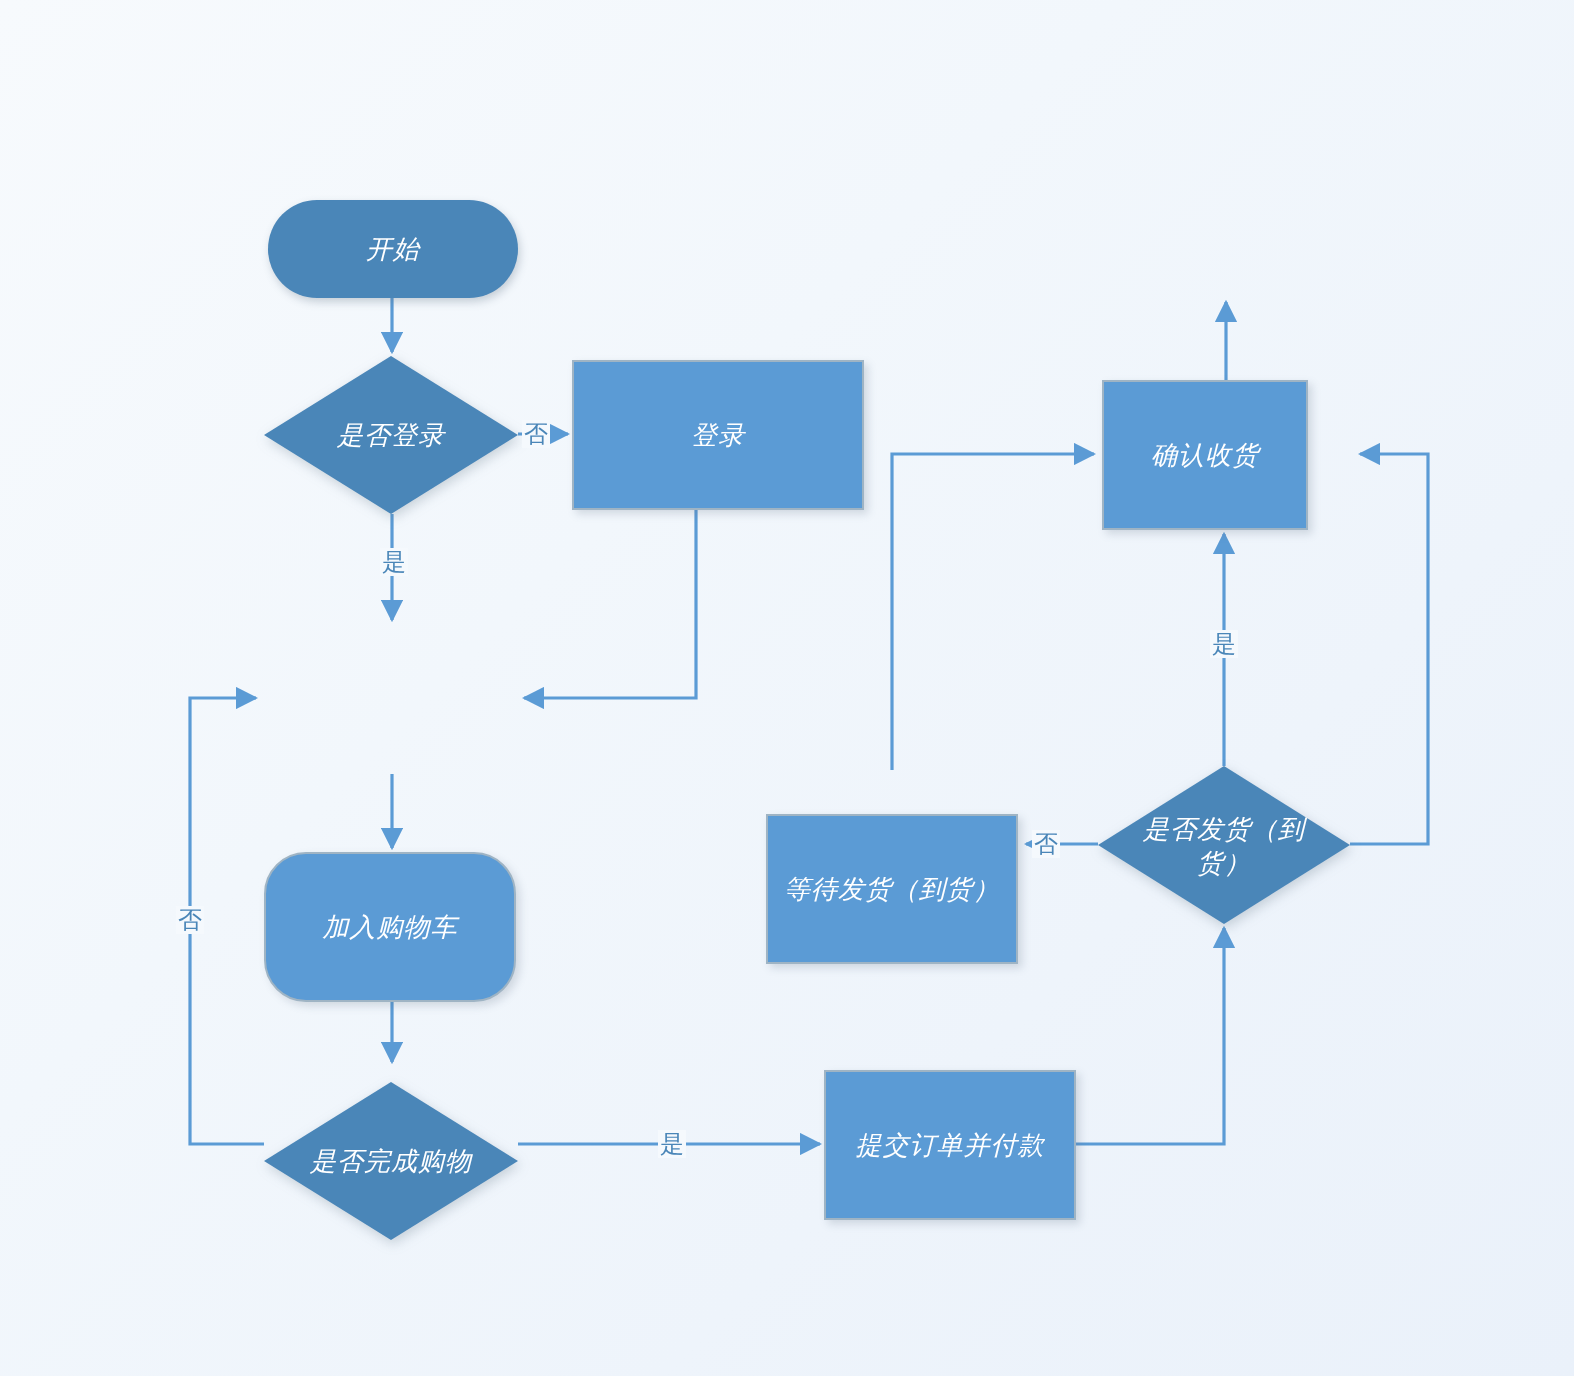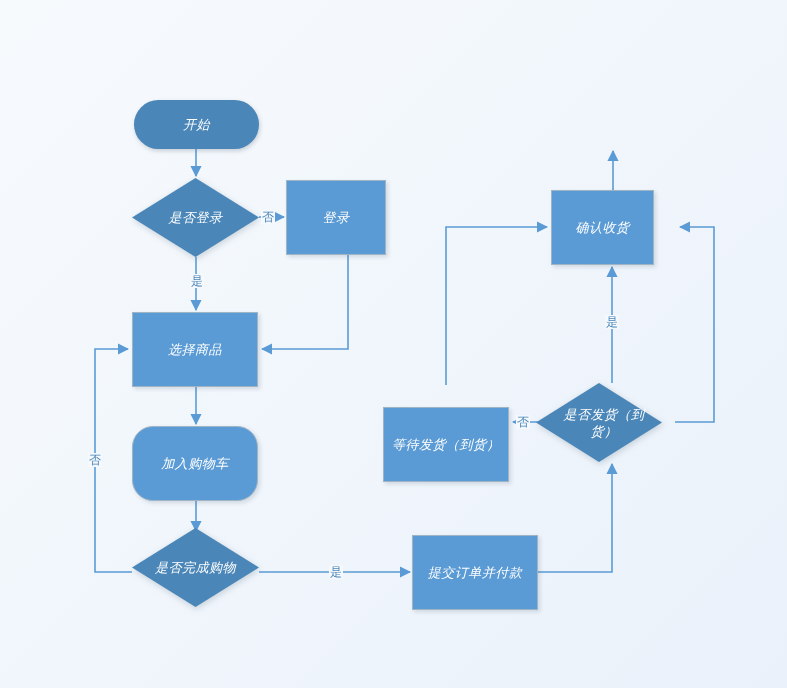--- a/index.html
+++ b/index.html
@@ -133,42 +133,39 @@
 
   <div class="node n-terminal" style="left:134px; top:100px; width:125px; height:49px;">
     <span class="label">开始</span>
   </div>
 
   <div class="node n-decision" style="left:132px; top:178px; width:127px; height:79px;">
     <span class="diamond-shape"></span>
     <span class="label">是否登录</span>
   </div>
 
-  <div class="node n-process" style="left:286px; top:180px; width:100px; height:75px;">
+  <div class="node n-process" style="left:286px; top:180px; width:146px; height:75px;">
     <span class="label">登录</span>
   </div>
 
-  <div class="node n-process" style="left:132px; top:312px; width:126px; height:75px;">
-    <span class="label">选择商品</span>
-  </div>
 
   <div class="node n-process" style="left:132px; top:426px; width:126px; height:75px;border-radius:21px;">
     <span class="label">加入购物车</span>
   </div>
 
-  <div class="node n-decision" style="left:132px; top:528px; width:127px; height:79px;align-items:center;">
+  <div class="node n-decision" style="left:132px; top:541px; width:127px; height:79px;align-items:center;">
     <span class="diamond-shape"></span>
     <span class="label">是否完成购物</span>
   </div>
 
   <div class="node n-process" style="left:412px; top:535px; width:126px; height:75px;">
     <span class="label">提交订单并付款</span>
   </div>
 
-  <div class="node n-decision" style="left:536px; top:383px; width:126px; height:79px;justify-content:flex-end;">
+  <div class="node n-decision" style="left:549px; top:383px; width:126px; height:79px;">
     <span class="diamond-shape"></span>
     <span class="label" style="max-width:104px;">是否发货（到货）</span>
   </div>
 
   <div class="node n-process" style="left:383px; top:385px; width:126px; height:75px;margin-top:22px;">
     <span class="label">等待发货（到货）</span>
   </div>
 
   <div class="node n-process" style="left:551px; top:190px; width:103px; height:75px;">
     <span class="label">确认收货</span>

